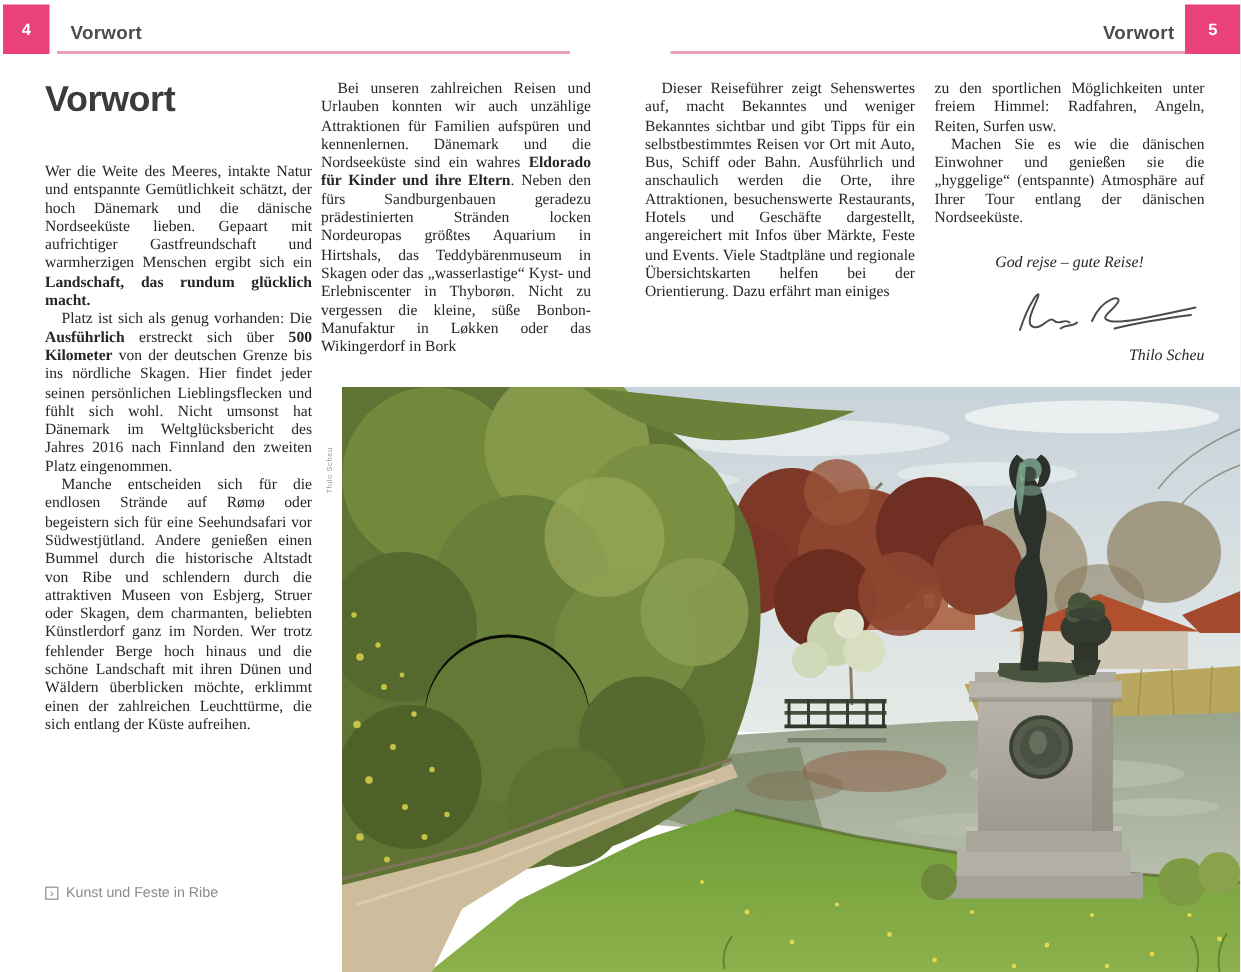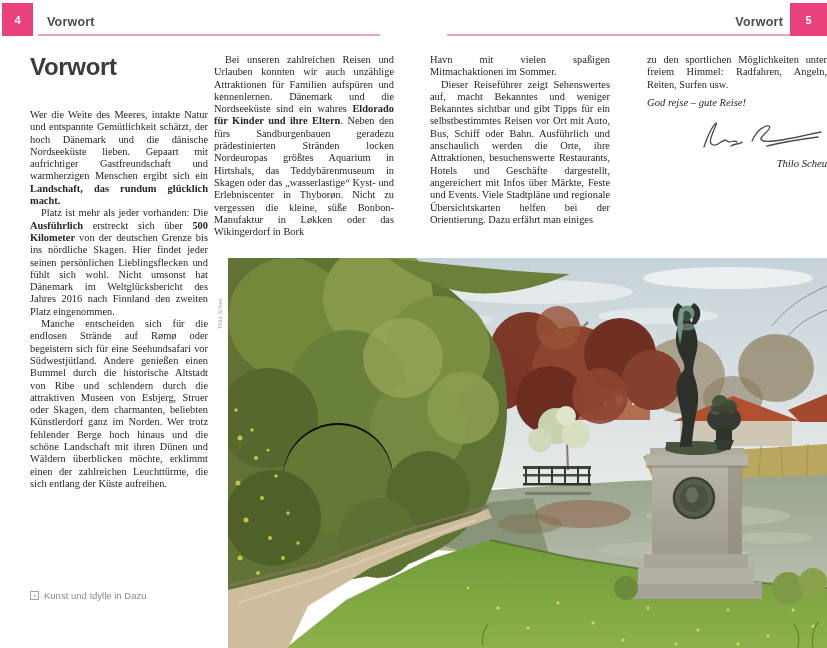--- a/index.html
+++ b/index.html
@@ -28,26 +28,26 @@
   
   .col { position:absolute; width:180px; }
   .col p {
     font-size:10.4px; line-height:12.3px; color:#262626; text-align:justify;
     hyphens:auto; -webkit-hyphens:auto;
   }
   .col p.ind { text-indent:11px; }
   #col1 { left:30px;  top:53px; width:178px; }
   #col2 { left:214px; top:54px; }
   #col3 { left:430px; top:54px; }
-  #col4 { left:647px; top:54px; }
+  #col4 { left:623px; top:54px; }
   .article-title {
     font-family:"Liberation Sans", sans-serif; font-weight:bold; font-size:24px;
     color:#3b3b3b; letter-spacing:-.3px; margin-bottom:28px;
   }
-  .closing { text-align:left; font-style:italic; margin-top:6px; font-size:10.6px; color:#262626; }
+  .closing { text-align:center; font-style:italic; margin-top:18px; font-size:10.6px; color:#262626; }
   .sigwrap { text-align:right; margin-top:8px; }
   .author { text-align:right; font-style:italic; margin-top:2px; font-size:10.6px; color:#262626; }
   
   .caption {
     position:absolute; left:30px; top:590px; display:flex; align-items:center; gap:5px;
     font-family:"Liberation Sans", sans-serif; font-size:9.5px; color:#8a8a8a;
   }
   .caption .box {
     width:9px; height:9px; border:1px solid #a5a5a5; color:#8a8a8a;
     font-size:8px; line-height:7px; text-align:center; display:inline-block;
@@ -70,52 +70,52 @@
   <div class="htitle left">Vorwort</div>
   <div class="hrule left"></div>
 
   <div class="pagebox right">5</div>
   <div class="htitle right">Vorwort</div>
   <div class="hrule right"></div>
 
   <div class="col" id="col1">
     <div class="article-title">Vorwort</div>
     <p><span>Wer die Weite des Meeres, intakte Natur und entspannte Gemütlichkeit schätzt, der hoch Dänemark und die dänische Nordseeküste lieben. Gepaart mit aufrichtiger Gastfreundschaft und warmherzigen Menschen ergibt sich ein </span><b>Landschaft, das rundum glücklich macht.</b></p>
-    <p class="ind"><span>Platz ist mehr als jeder vorhanden: Die </span><b>Ausführlich</b><span> erstreckt sich über </span><b>500 Kilometer</b><span> von der deutschen Grenze bis ins nördliche Skagen. Hier findet jeder seinen persönlichen Lieblingsflecken und fühlt sich wohl. Nicht umsonst hat Dänemark im Weltglücksbericht des Jahres 2016 nach Finnland den zweiten Platz eingenommen.</span></p>
+    <p class="ind"><span>Platz ist sich als genug vorhanden: Die </span><b>Ausführlich</b><span> erstreckt sich über </span><b>500 Kilometer</b><span> von der deutschen Grenze bis ins nördliche Skagen. Hier findet jeder seinen persönlichen Lieblingsflecken und fühlt sich wohl. Nicht umsonst hat Dänemark im Weltglücksbericht des Jahres 2016 nach Finnland den zweiten Platz eingenommen.</span></p>
     <p class="ind">Manche entscheiden sich für die endlosen Strände auf Rømø oder begeistern sich für eine Seehundsafari vor Südwestjütland. Andere genießen einen Bummel durch die historische Altstadt von Ribe und schlendern durch die attraktiven Museen von Esbjerg, Struer oder Skagen, dem charmanten, beliebten Künstlerdorf ganz im Norden. Wer trotz fehlender Berge hoch hinaus und die schöne Landschaft mit ihren Dünen und Wäldern überblicken möchte, erklimmt einen der zahlreichen Leuchttürme, die sich entlang der Küste aufreihen.</p>
   </div>
 
   <div class="col" id="col2">
     <p class="ind"><span>Bei unseren zahlreichen Reisen und Urlauben konnten wir auch unzählige Attraktionen für Familien aufspüren und kennenlernen. Dänemark und die Nordseeküste sind ein wahres </span><b>Eldorado für Kinder und ihre Eltern</b><span>. Neben den fürs Sandburgenbauen geradezu prädestinierten Stränden locken Nordeuropas größtes Aquarium in Hirtshals, das Teddybärenmuseum in Skagen oder das „wasserlastige“ Kyst- und Erlebniscenter in Thyborøn. Nicht zu vergessen die kleine, süße Bonbon-Manufaktur in Løkken oder das Wikingerdorf in Bork</span></p>
   </div>
 
   <div class="col" id="col3">
-    <p>Havn mit vielen spaßigen Mitmachaktionen im Sommer.</p>
     <p class="ind">Dieser Reiseführer zeigt Sehenswertes auf, macht Bekanntes und weniger Bekanntes sichtbar und gibt Tipps für ein selbstbestimmtes Reisen vor Ort mit Auto, Bus, Schiff oder Bahn. Ausführlich und anschaulich werden die Orte, ihre Attraktionen, besuchenswerte Restaurants, Hotels und Geschäfte dargestellt, angereichert mit Infos über Märkte, Feste und Events. Viele Stadtpläne und regionale Übersichtskarten helfen bei der Orientierung. Dazu erfährt man einiges</p>
   </div>
 
   <div class="col" id="col4">
     <p>zu den sportlichen Möglichkeiten unter freiem Himmel: Radfahren, Angeln, Reiten, Surfen usw.</p>
+    <p class="ind">Machen Sie es wie die dänischen Einwohner und genießen sie die „hyggelige“ (entspannte) Atmosphäre auf Ihrer Tour entlang der dänischen Nordseeküste.</p>
     <div class="closing">God rejse – gute Reise!</div>
     <div class="sigwrap">
       <svg width="130" height="36" viewBox="0 0 130 36">
         <g fill="none" stroke="#4a4a4a" stroke-width="1.3" stroke-linecap="round">
           <path d="M7,31 C13,12 21,3 19,9 C16,17 10,27 16,29 C22,31 26,21 30,25 C33,28 37,23 40,26"></path>
           <path d="M34,30 C38,27 42,29 45,26"></path>
           <path d="M55,25 C62,9 76,7 72,13 C68,19 59,23 67,25 C76,27 100,21 124,16"></path>
           <path d="M70,30 C86,26 106,23 121,21"></path>
         </g>
       </svg>
     </div>
     <div class="author">Thilo Scheu</div>
   </div>
 
   <div class="caption">
     <span class="box">›</span>
-    <span>Kunst und Idylle in Dazu</span>
+    <span>Kunst und Feste in Ribe</span>
   </div>
 
   <div class="credit">Thilo Scheu</div>
 
   <svg class="photo" viewBox="0 0 599 390" preserveAspectRatio="none">
     <defs>
       <linearGradient id="skyG" x1="0" y1="0" x2="0" y2="1">
         <stop offset="0" stop-color="#c7d3da"></stop>
           <stop offset="1" stop-color="#e6eae8"></stop>
       </linearGradient>

